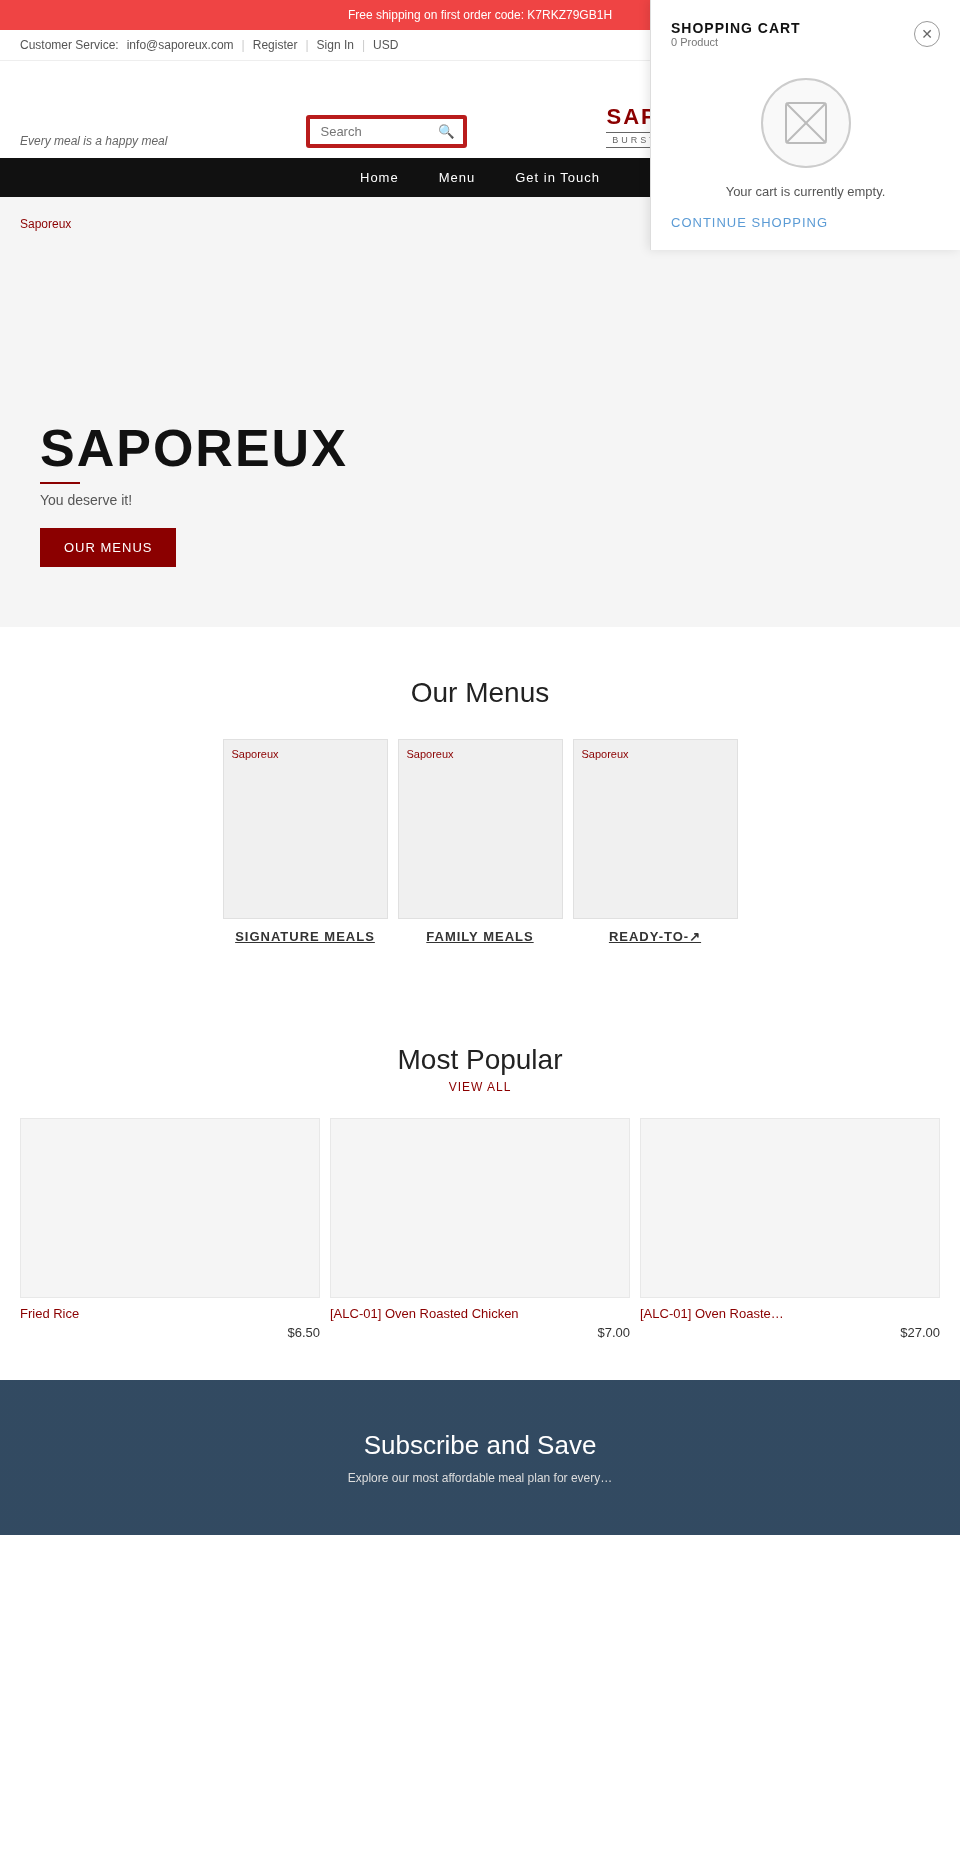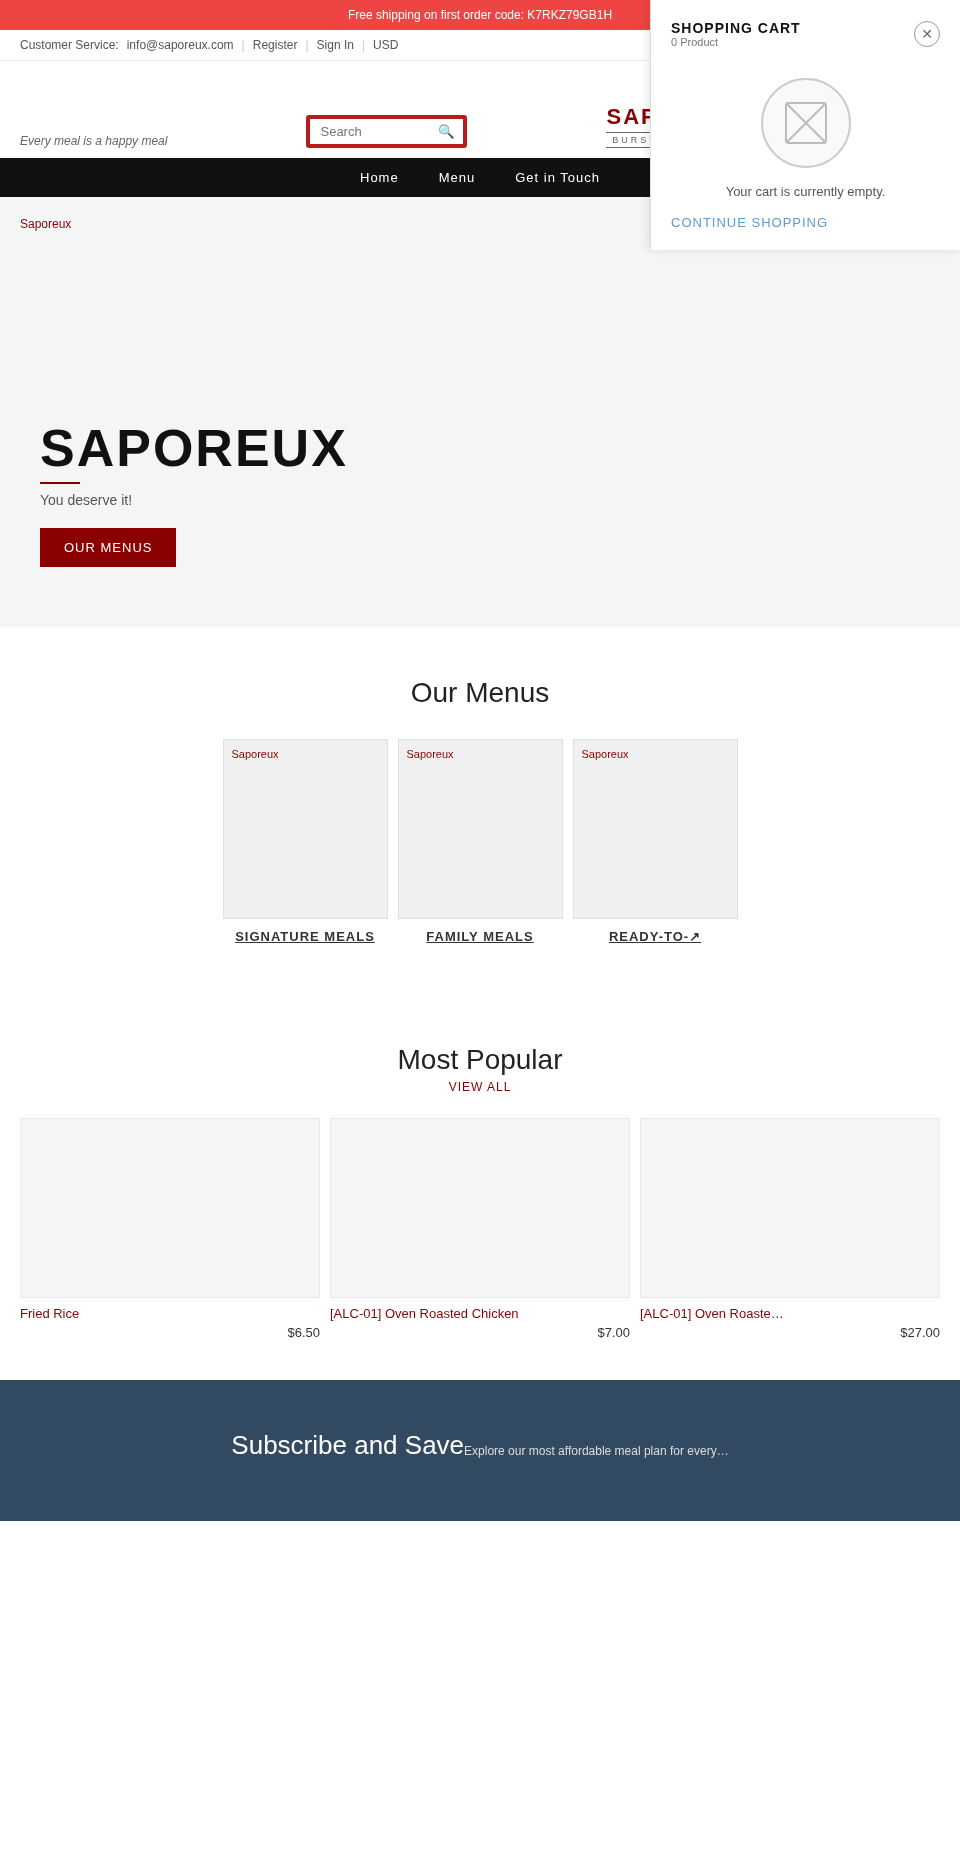--- a/index.html
+++ b/index.html
@@ -155,20 +155,21 @@
     .product-name { font-size: 13px; color: #8B0000; margin-top: 8px; text-decoration: none; display: block; }
     .product-price { font-size: 13px; color: #333; margin-top: 4px; text-align: right; }
 
     
     .subscribe-section {
       background: linear-gradient(rgba(40,60,80,0.7), rgba(40,60,80,0.7)), #4a6b8a;
       padding: 50px 20px;
       text-align: center;
       min-height: 120px;
       display: flex;
+      flex-direction: column;
       align-items: center;
       justify-content: center;
     }
     .subscribe-title { font-size: 26px; color: #fff; font-weight: 400; margin-bottom: 10px; }
     .subscribe-desc { font-size: 12px; color: #ddd; }
 
     
     .page-wrapper { position: relative; }
     .main-content { width: 100%; }
   </style>

